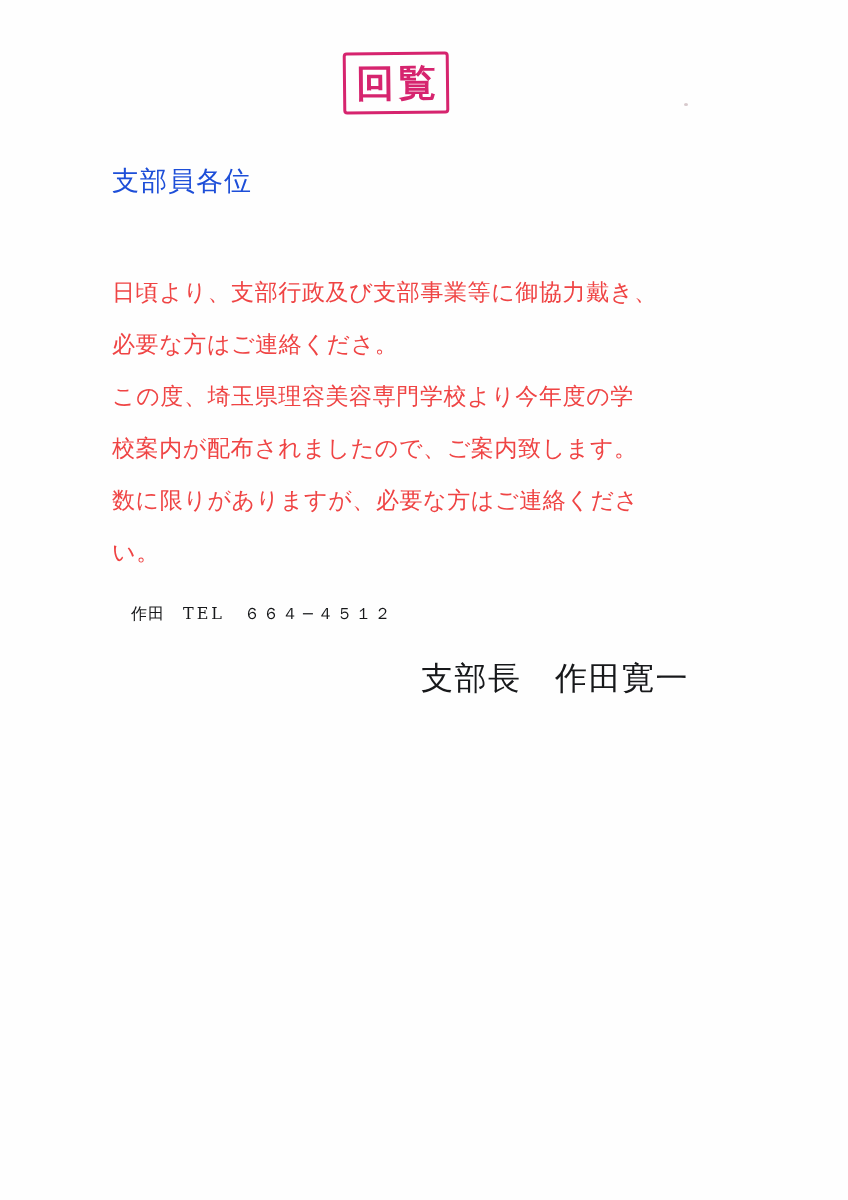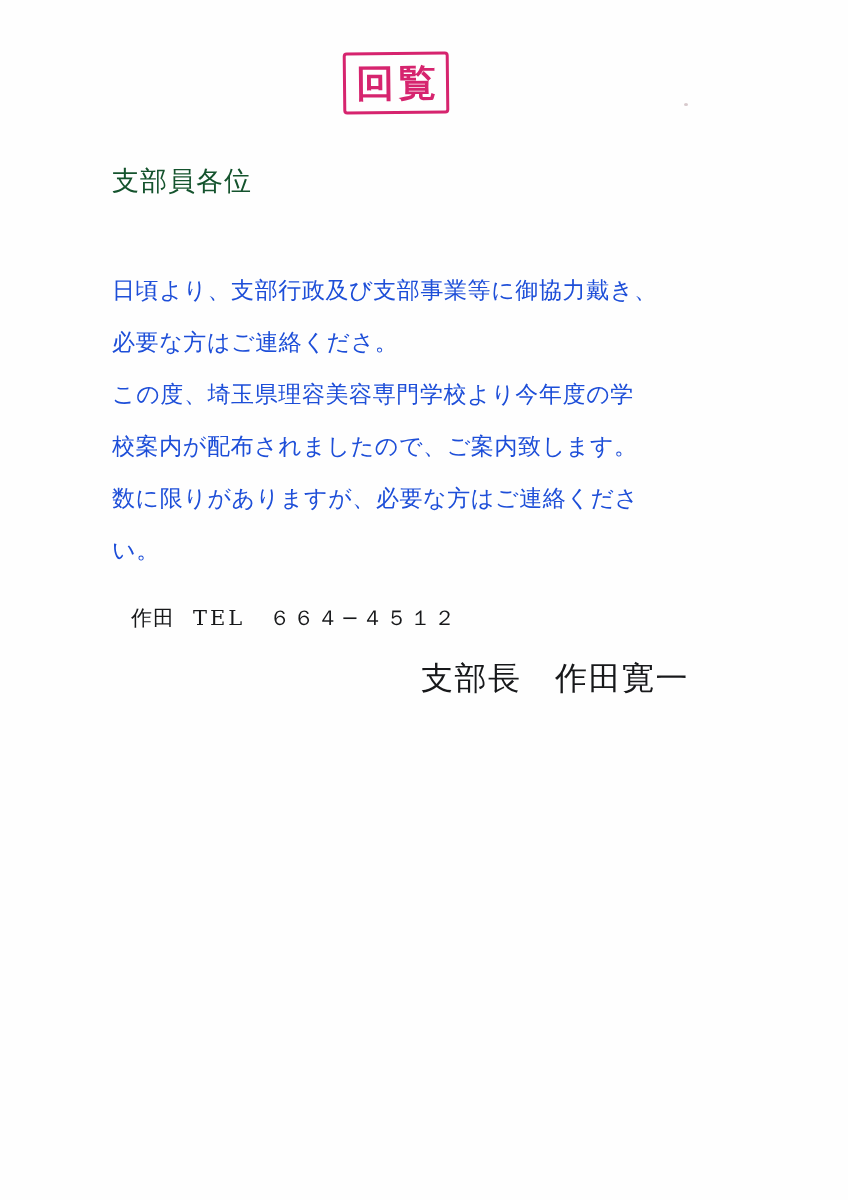--- a/index.html
+++ b/index.html
@@ -67,44 +67,44 @@
   }
 
   
   .addressee {
     position: absolute;
     left: 112px;
     top: 163px;
     font-family: "DejaVu Serif", serif;
     font-size: 27px;
     letter-spacing: 1px;
-    color: #14532d;
+    color: #1d4ed8;
   }
 
   .body-block {
     position: absolute;
     left: 112px;
     top: 266px;
     width: 540px;
   }
   .body-line {
-    font-family: Liberation Mono, monospace;
+    font-family: Liberation Sans, sans-serif;
     font-size: 23px;
     line-height: 52px;
     letter-spacing: 0.6px;
-    color: #1d4ed8;
+    color: #ef4444;
     white-space: pre;
   }
 
   .contact-line {
     position: absolute;
     left: 131px;
     top: 604px;
     font-family: "DejaVu Serif", serif;
-    font-size: 21px;
+    font-size: 16px;
     letter-spacing: 1px;
     color: #17181a;
     display: flex;
     align-items: baseline;
     gap: 18px;
   }
   .tel-underline {
     text-underline-offset: 5px;
     text-decoration-thickness: 1.5px;
     letter-spacing: 3px;

